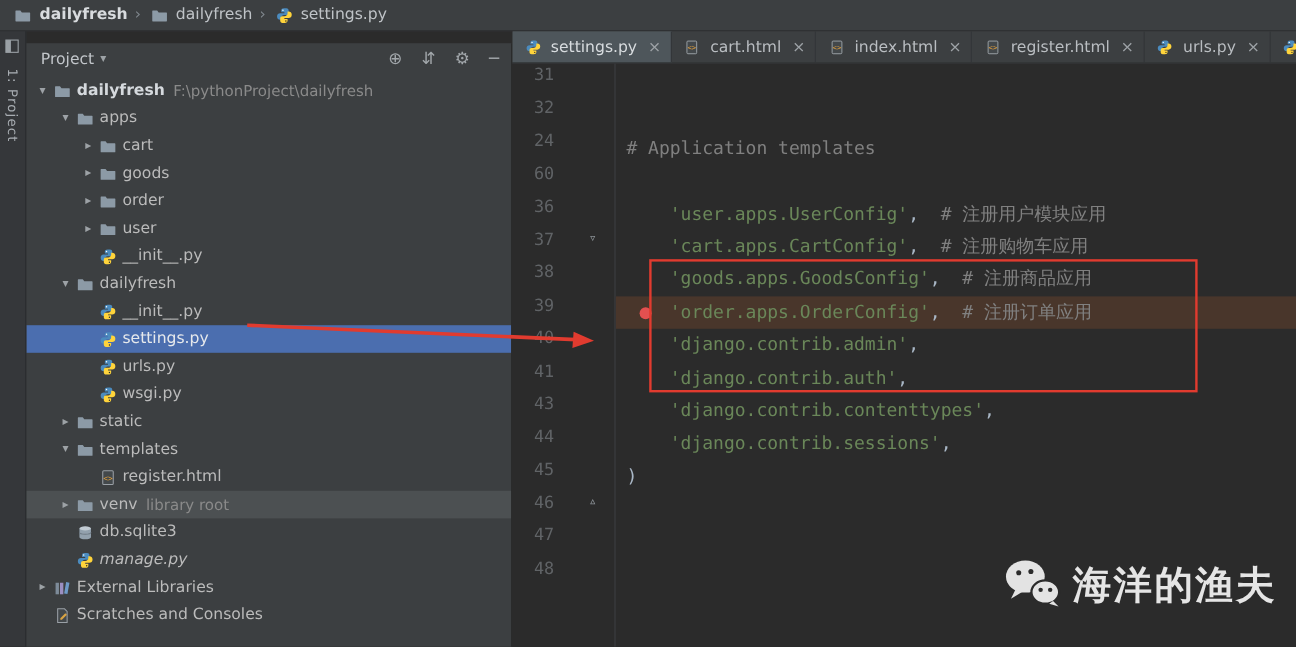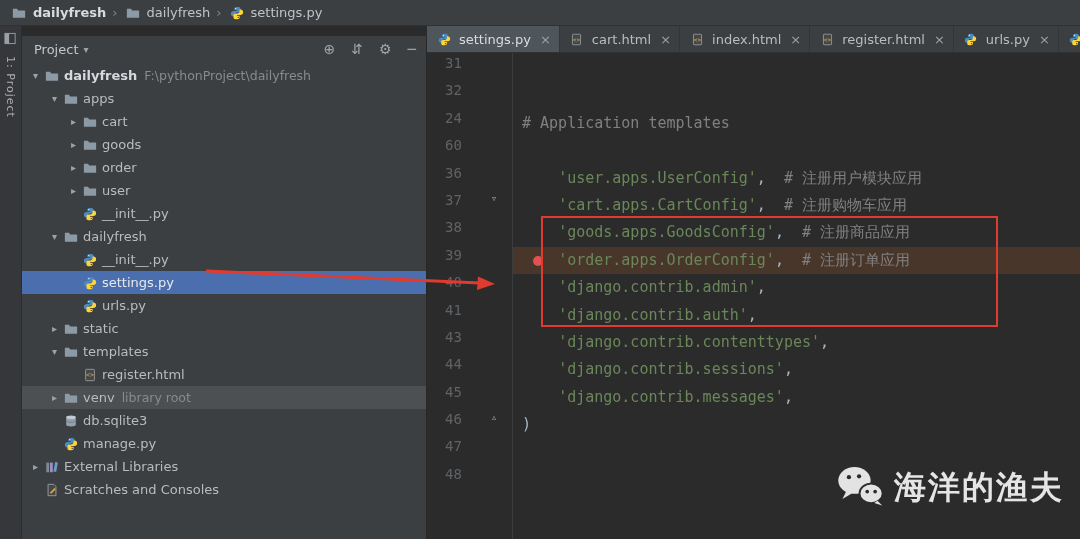--- a/index.html
+++ b/index.html
@@ -230,20 +230,32 @@
         <span class="tw-icon">
           <svg viewBox="0 0 16 16">
             <path fill="#4B8BBE" d="M7.8 1C5.8 1 5 1.9 5 3v1.8h3v.9H4C2.3 5.7 1 6.7 1 8.8s1.3 3.1 3 3.1h1v-1.7c0-1.6 1.3-2.8 2.9-2.8h2.2c1.1 0 1.9-.9 1.9-2V3c0-1.1-.9-2-2.1-2H7.8z"></path>
             <circle cx="6.6" cy="2.9" r=".7" fill="#fff"></circle>
             <path fill="#FFD43B" d="M8.2 15c2 0 2.8-.9 2.8-2v-1.8H8v-.9h4c1.7 0 3-1 3-3.1 0-2-1.3-3.1-3-3.1h-1v1.7c0 1.6-1.3 2.8-2.9 2.8H5.9c-1.1 0-1.9.9-1.9 2V13c0 1.1.9 2 2.1 2h2.1z"></path>
             <circle cx="9.4" cy="13.1" r=".7" fill="#2b2b2b"></circle>
           </svg>
         </span>
         <span class="tw-label">urls.py</span>
       </div>
+      <div class="tree-row" style="padding-left: 44px;">
+        <span class="tw-arrow"></span>
+        <span class="tw-icon">
+          <svg viewBox="0 0 16 16">
+            <path fill="#4B8BBE" d="M7.8 1C5.8 1 5 1.9 5 3v1.8h3v.9H4C2.3 5.7 1 6.7 1 8.8s1.3 3.1 3 3.1h1v-1.7c0-1.6 1.3-2.8 2.9-2.8h2.2c1.1 0 1.9-.9 1.9-2V3c0-1.1-.9-2-2.1-2H7.8z"></path>
+            <circle cx="6.6" cy="2.9" r=".7" fill="#fff"></circle>
+            <path fill="#FFD43B" d="M8.2 15c2 0 2.8-.9 2.8-2v-1.8H8v-.9h4c1.7 0 3-1 3-3.1 0-2-1.3-3.1-3-3.1h-1v1.7c0 1.6-1.3 2.8-2.9 2.8H5.9c-1.1 0-1.9.9-1.9 2V13c0 1.1.9 2 2.1 2h2.1z"></path>
+            <circle cx="9.4" cy="13.1" r=".7" fill="#2b2b2b"></circle>
+          </svg>
+        </span>
+        <span class="tw-label">wsgi.py</span>
+      </div>
       <div class="tree-row" style="padding-left: 25px;">
         <span class="tw-arrow">▸</span>
         <span class="tw-icon">
           <svg viewBox="0 0 16 16">
             <path fill="#8C9AA6" d="M1.5 3.2h4.2l1.4 1.9h7.4c.3 0 .5.2.5.5v7.4c0 .3-.2.5-.5.5H1.5c-.3 0-.5-.2-.5-.5V3.7c0-.3.2-.5.5-.5z"></path>
           </svg>
         </span>
         <span class="tw-label">static</span>
       </div>
       <div class="tree-row" style="padding-left: 25px;">
@@ -279,21 +291,21 @@
         <span class="tw-arrow"></span>
         <span class="tw-icon">
           <svg viewBox="0 0 16 16">
             <path fill="#93A1AD" d="M2.5 3.8v8.4c0 1.2 2.5 2 5.5 2s5.5-.8 5.5-2V3.8z"></path>
             <ellipse cx="8" cy="3.8" rx="5.5" ry="2" fill="#C2CBD3"></ellipse>
             <path d="M2.5 7.5c0 1.1 2.5 1.9 5.5 1.9s5.5-.8 5.5-1.9" stroke="#6F7A84" fill="none"></path>
           </svg>
         </span>
         <span class="tw-label">db.sqlite3</span>
       </div>
-      <div class="tree-row" style="padding-left: 25px;">
+      <div class="tree-row" style="padding-left: 25px; font-style: italic;">
         <span class="tw-arrow"></span>
         <span class="tw-icon">
           <svg viewBox="0 0 16 16">
             <path fill="#4B8BBE" d="M7.8 1C5.8 1 5 1.9 5 3v1.8h3v.9H4C2.3 5.7 1 6.7 1 8.8s1.3 3.1 3 3.1h1v-1.7c0-1.6 1.3-2.8 2.9-2.8h2.2c1.1 0 1.9-.9 1.9-2V3c0-1.1-.9-2-2.1-2H7.8z"></path>
             <circle cx="6.6" cy="2.9" r=".7" fill="#fff"></circle>
             <path fill="#FFD43B" d="M8.2 15c2 0 2.8-.9 2.8-2v-1.8H8v-.9h4c1.7 0 3-1 3-3.1 0-2-1.3-3.1-3-3.1h-1v1.7c0 1.6-1.3 2.8-2.9 2.8H5.9c-1.1 0-1.9.9-1.9 2V13c0 1.1.9 2 2.1 2h2.1z"></path>
             <circle cx="9.4" cy="13.1" r=".7" fill="#2b2b2b"></circle>
           </svg>
         </span>
         <span class="tw-label">manage.py</span>
@@ -462,21 +474,20 @@
         <div class="code-line"><span class="tk-com"># Application templates</span></div>
         <div class="code-line"></div>
         <div class="code-line"><span class="tk-pl">    </span><span class="tk-str">'user.apps.UserConfig'</span><span class="tk-op">,</span><span class="tk-pl">  </span><span class="tk-com"># 注册用户模块应用</span></div>
         <div class="code-line"><span class="tk-pl">    </span><span class="tk-str">'cart.apps.CartConfig'</span><span class="tk-op">,</span><span class="tk-pl">  </span><span class="tk-com"># 注册购物车应用</span></div>
         <div class="code-line"><span class="tk-pl">    </span><span class="tk-str">'goods.apps.GoodsConfig'</span><span class="tk-op">,</span><span class="tk-pl">  </span><span class="tk-com"># 注册商品应用</span></div>
         <div class="code-line hl"><span class="bp-dot"></span><span class="tk-pl">    </span><span class="tk-str">'order.apps.OrderConfig'</span><span class="tk-op">,</span><span class="tk-pl">  </span><span class="tk-com"># 注册订单应用</span></div>
         <div class="code-line"><span class="tk-pl">    </span><span class="tk-str">'django.contrib.admin'</span><span class="tk-op">,</span></div>
         <div class="code-line"><span class="tk-pl">    </span><span class="tk-str">'django.contrib.auth'</span><span class="tk-op">,</span></div>
         <div class="code-line"><span class="tk-pl">    </span><span class="tk-str">'django.contrib.contenttypes'</span><span class="tk-op">,</span></div>
         <div class="code-line"><span class="tk-pl">    </span><span class="tk-str">'django.contrib.sessions'</span><span class="tk-op">,</span></div>
-        <div class="code-line"><span class="tk-pl">    </span><span class="tk-str">'django.contrib.messages'</span><span class="tk-op">,</span></div>
         <div class="code-line"><span class="tk-op">)</span></div>
         <div class="code-line"></div>
       </div>
   </div>
 </div>
 
 <div id="anno-box" style="border-color: rgb(225, 59, 47);"></div>
 <svg id="arrow-svg" viewBox="0 0 1080 539">
     <line x1="206" y1="271" x2="480" y2="283" stroke="#E13B2F" stroke-width="3"></line>
     <polygon points="495,284 478,276.5 477,290" fill="#E13B2F"></polygon>

